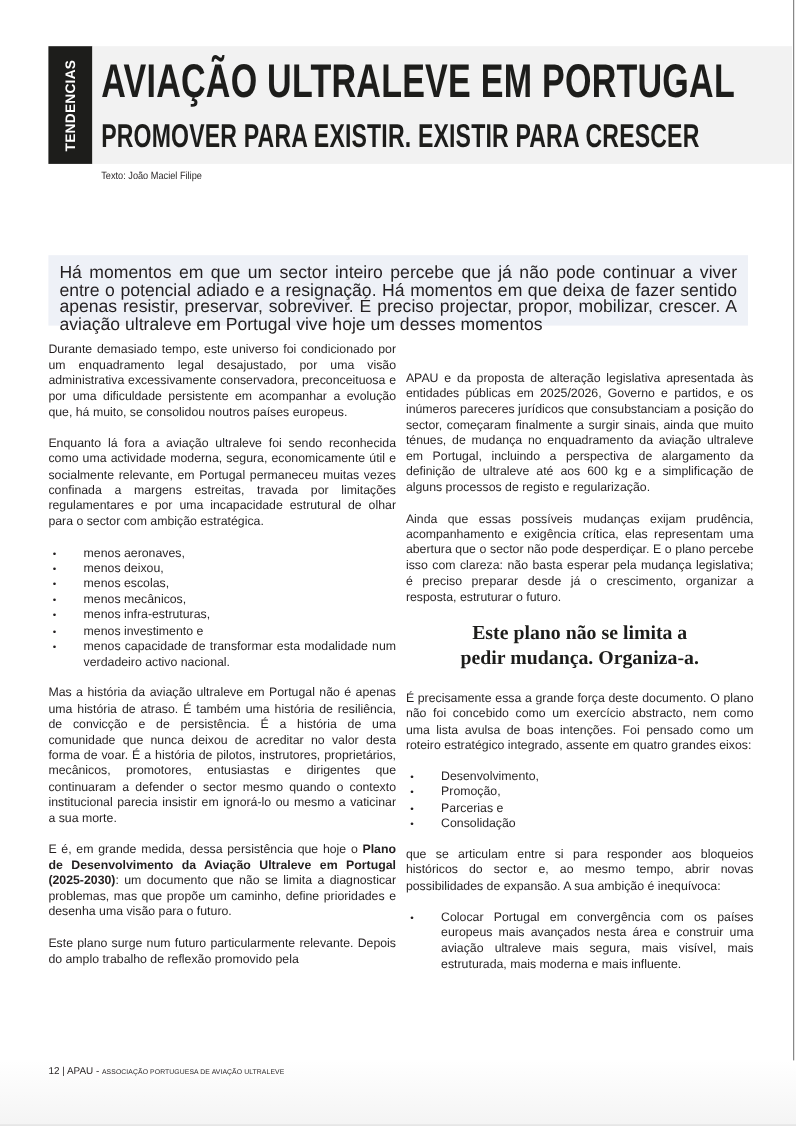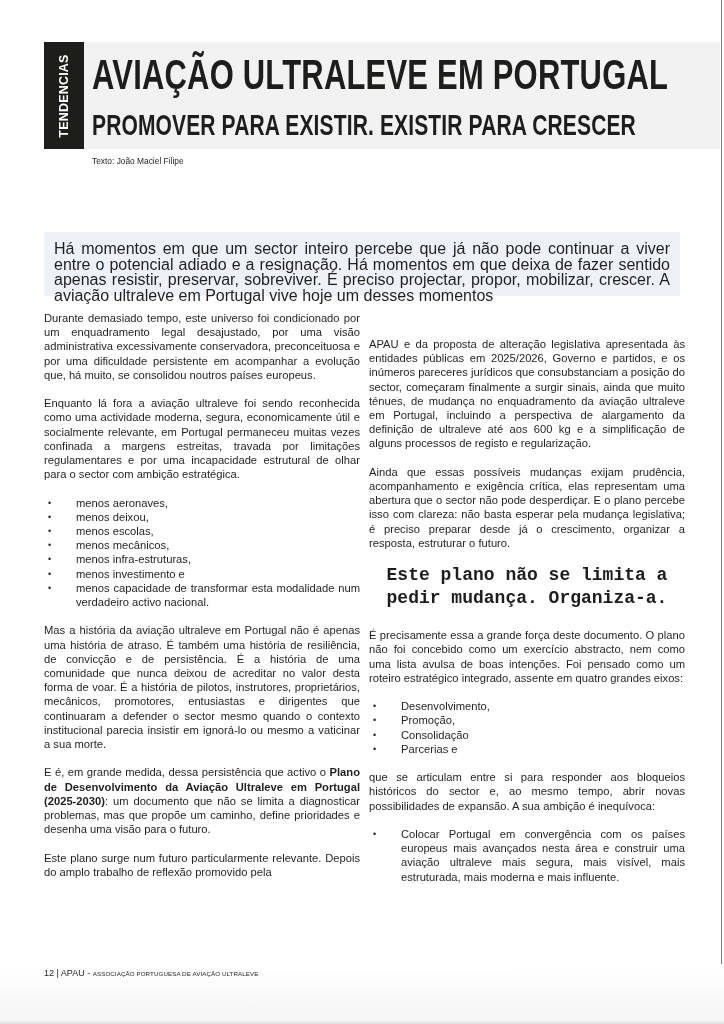--- a/index.html
+++ b/index.html
@@ -38,21 +38,21 @@
   
   .col { position: absolute; width: 316px; font-family: "Liberation Sans", sans-serif;
     font-size: 11.2px; line-height: 14.2px; color: #231f20; }
   .col-left { left: 44px; top: 311px; }
   .col-right { left: 369px; top: 311px; margin-top: 26px; }
   .col p { text-align: justify; text-align-last: left; margin-bottom: 14.2px; }
   .col ul { list-style: none; margin-bottom: 14.2px; }
   .col li { position: relative; padding-left: 32px; text-align: justify; text-align-last: left; }
   .col li::before { content: "•"; position: absolute; left: 4px; top: 0; font-size: 9px; }
   .col strong { font-weight: bold; }
-  .pull-quote { font-family: Liberation Mono, monospace; font-weight: bold; font-size: 18px; line-height: 23px;
+  .pull-quote { font-family: Liberation Serif, serif; font-weight: bold; font-size: 18px; line-height: 23px;
     text-align: center; color: #1d1d1b; margin: 4px 0 18px 0; }
 
   .footer { position: absolute; left: 44px; top: 968px; font-family: "Liberation Sans", sans-serif;
     font-size: 9px; color: #231f20; white-space: nowrap; }
   .footer .org { font-size: 6.2px; letter-spacing: 0.1px; }
 </style>
 </head>
 <body>
 
 <div class="page-edge"></div>
@@ -77,37 +77,37 @@
   <ul>
     <li>menos aeronaves,</li>
     <li>menos deixou,</li>
     <li>menos escolas,</li>
     <li>menos mecânicos,</li>
     <li>menos infra-estruturas,</li>
     <li>menos investimento e</li>
     <li>menos capacidade de transformar esta modalidade num verdadeiro activo nacional.</li>
   </ul>
   <p>Mas a história da aviação ultraleve em Portugal não é apenas uma história de atraso. É também uma história de resiliência, de convicção e de persistência. É a história de uma comunidade que nunca deixou de acreditar no valor desta forma de voar. É a história de pilotos, instrutores, proprietários, mecânicos, promotores, entusiastas e dirigentes que continuaram a defender o sector mesmo quando o contexto institucional parecia insistir em ignorá-lo ou mesmo a vaticinar a sua morte.</p>
-  <p><span>E é, em grande medida, dessa persistência que activo o </span><strong>Plano de Desenvolvimento da Aviação Ultraleve em Portugal (2025-2030)</strong><span>: um documento que não se limita a diagnosticar problemas, mas que propõe um caminho, define prioridades e desenha uma visão para o futuro.</span></p>
+  <p><span>E é, em grande medida, dessa persistência que hoje o </span><strong>Plano de Desenvolvimento da Aviação Ultraleve em Portugal (2025-2030)</strong><span>: um documento que não se limita a diagnosticar problemas, mas que propõe um caminho, define prioridades e desenha uma visão para o futuro.</span></p>
   <p>Este plano surge num futuro particularmente relevante. Depois do amplo trabalho de reflexão promovido pela</p>
 </div>
 
 <div class="col col-right">
   <p>APAU e da proposta de alteração legislativa apresentada às entidades públicas em 2025/2026, Governo e partidos, e os inúmeros pareceres jurídicos que consubstanciam a posição do sector, começaram finalmente a surgir sinais, ainda que muito ténues, de mudança no enquadramento da aviação ultraleve em Portugal, incluindo a perspectiva de alargamento da definição de ultraleve até aos 600 kg e a simplificação de alguns processos de registo e regularização.</p>
   <p>Ainda que essas possíveis mudanças exijam prudência, acompanhamento e exigência crítica, elas representam uma abertura que o sector não pode desperdiçar. E o plano percebe isso com clareza: não basta esperar pela mudança legislativa; é preciso preparar desde já o crescimento, organizar a resposta, estruturar o futuro.</p>
   <div class="pull-quote">
     <div>Este plano não se limita a</div>
     <div>pedir mudança. Organiza-a.</div>
   </div>
   <p>É precisamente essa a grande força deste documento. O plano não foi concebido como um exercício abstracto, nem como uma lista avulsa de boas intenções. Foi pensado como um roteiro estratégico integrado, assente em quatro grandes eixos:</p>
   <ul>
     <li>Desenvolvimento,</li>
     <li>Promoção,</li>
+    <li>Parcerias e</li>
     <li>Consolidação</li>
-    <li>Parcerias e</li>
   </ul>
   <p>que se articulam entre si para responder aos bloqueios históricos do sector e, ao mesmo tempo, abrir novas possibilidades de expansão. A sua ambição é inequívoca:</p>
   <ul>
     <li>Colocar Portugal em convergência com os países europeus mais avançados nesta área e construir uma aviação ultraleve mais segura, mais visível, mais estruturada, mais moderna e mais influente.</li>
   </ul>
 </div>
 
 <div class="footer">
   <span>12</span><span> | </span><span>APAU</span><span> - </span><span class="org">ASSOCIAÇÃO PORTUGUESA DE AVIAÇÃO ULTRALEVE</span>
 </div>

